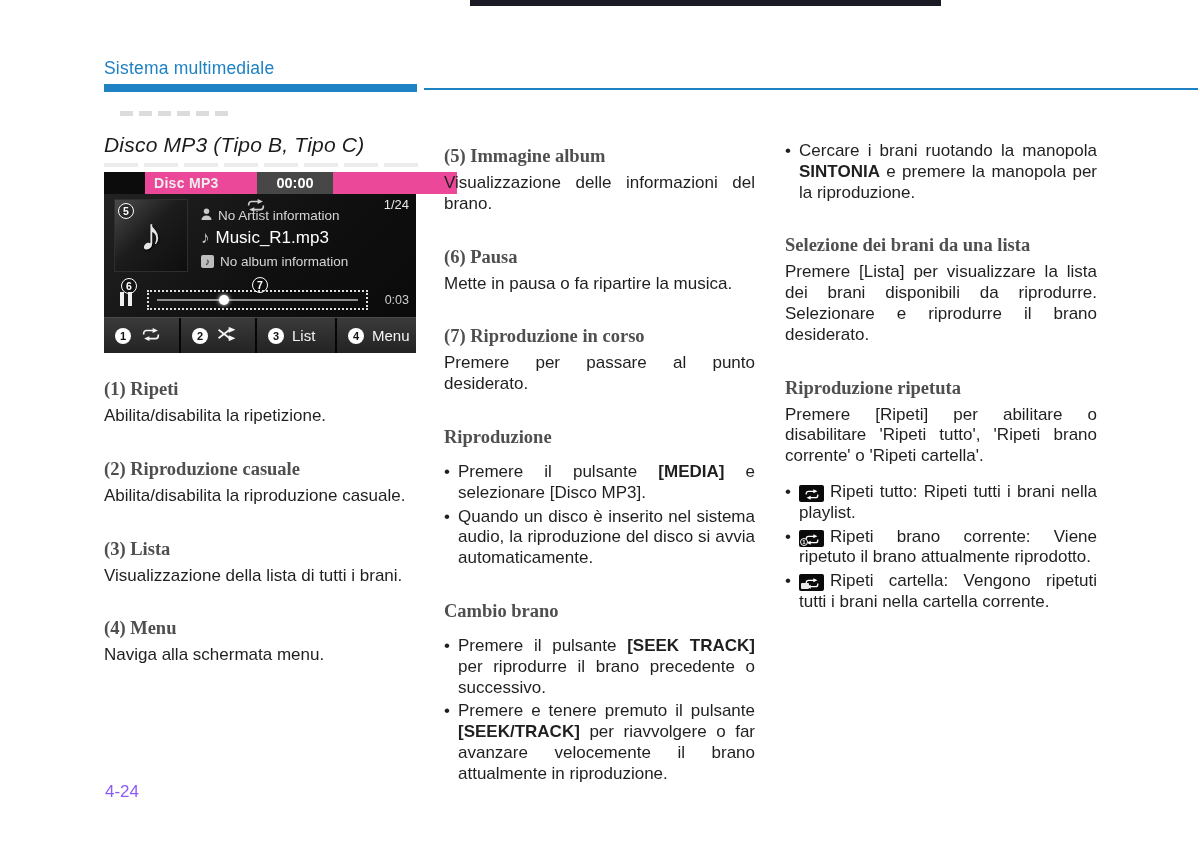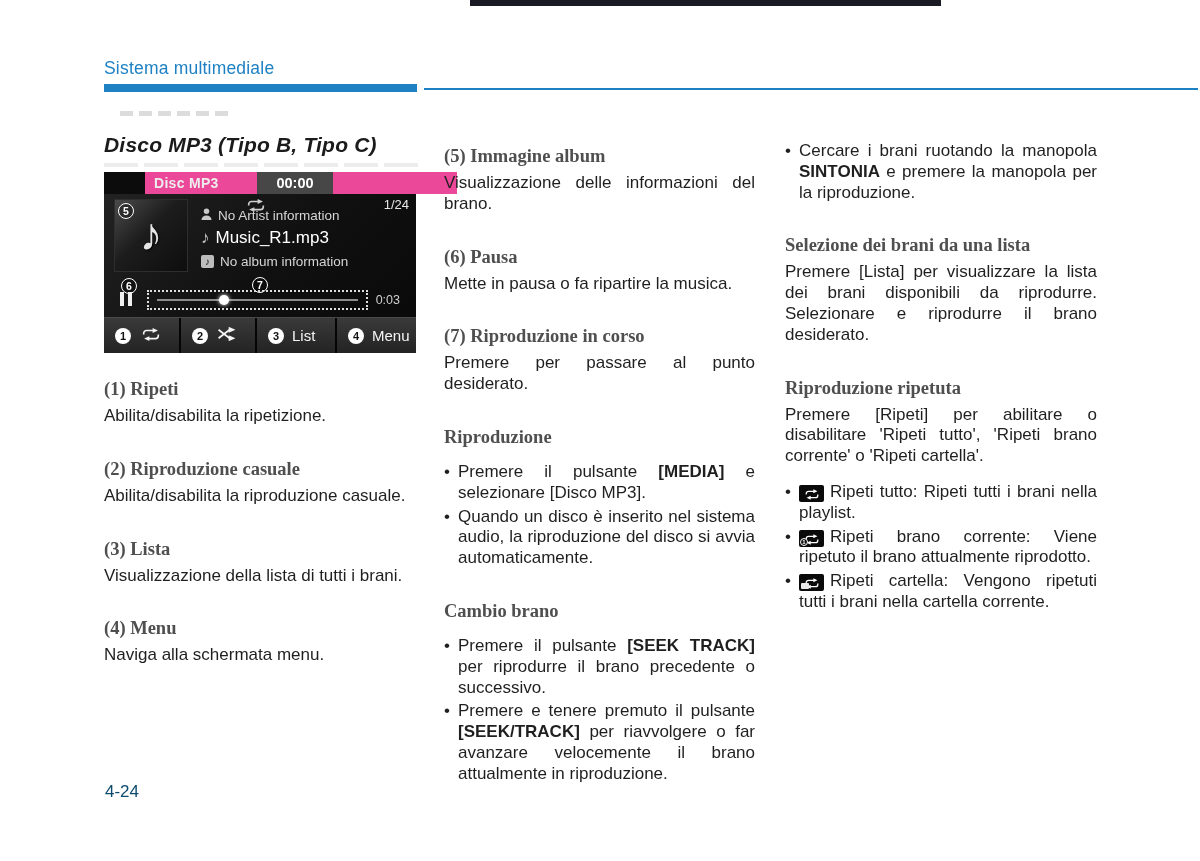--- a/index.html
+++ b/index.html
@@ -11,22 +11,22 @@
   
   .top-bar { position:absolute; left:470px; top:0; width:471px; height:6px; background:#1a1a24; }
   .hdr-title { position:absolute; left:104px; top:58px; font-size:17.5px; color:#1e81c4; letter-spacing:.2px; }
   .hdr-accent { position:absolute; left:104px; top:84px; width:313px; height:8px; background:#1e81c4; }
   .hdr-rule { position:absolute; left:424px; top:88px; width:774px; height:2px; background:#1e81c4; }
   .ghost-row { position:absolute; display:flex; gap:6px; }
   .ghost-row.r1 { left:120px; top:111px; }
   .ghost-row.r2 { left:104px; top:163px; }
   .ghost-row.r1 span { width:13px; height:5px; background:#dcdcdc; }
   .ghost-row.r2 span { width:34px; height:4px; background:#ececec; }
-  .sec-title { position:absolute; left:104px; top:133px; font-size:21px; font-weight:bold; font-style:italic; color:#1b1b1b; letter-spacing:.2px; }
-  .page-num { position:absolute; left:105px; top:782px; font-size:17px; color:#0c4a6e; }
+  .sec-title { position:absolute; left:104px; top:133px; font-size:21px; font-weight:normal; font-style:italic; color:#1b1b1b; letter-spacing:.2px; }
+  .page-num { position:absolute; left:105px; top:782px; font-size:17px; color:#8b5cf6; }
 
   
   .col { position:absolute; font-size:17px; line-height:20.8px; text-align:justify; }
   .col-left  { left:104px; top:371px; width:313px; }
   .col-mid   { left:444px; top:138px; width:311px; }
   .col-right { left:785px; top:138px; width:312px; }
   .h-serif { font-family:"Liberation Serif", serif; font-weight:bold; font-size:18.5px; line-height:20px; color:#4f4f4f; text-align:left; margin-top:32px; }
   .h-serif.first { margin-top:8px; }
   .body-p { margin-top:7px; }
   ul.blist { list-style:none; margin-top:15px; }
@@ -54,21 +54,21 @@
   .p-rows { position:absolute; left:97px; top:13px; }
   .p-row { display:flex; align-items:center; gap:6px; color:#d5d5d5; font-size:13.5px; height:16px; margin-bottom:5px; white-space:nowrap; }
   .p-row.big { font-size:17px; color:#fff; height:20px; }
   .p-row .ic { color:#c9c9c9; }
   .album-ic { display:inline-block; width:13px; height:13px; background:#bdbdbd; border-radius:2px; color:#111; font-size:10px; line-height:13px; text-align:center; }
   .p-pause { position:absolute; left:16px; top:98px; }
   .p-pause i { display:inline-block; width:4px; height:14px; background:#f0f0f0; margin-right:4px; }
   .p-progress { position:absolute; left:43px; top:96px; width:221px; height:20px; border:2px dotted #dedede; }
   .p-track { position:absolute; left:8px; right:8px; top:7px; height:2px; background:#8d8d8d; }
   .p-thumb { position:absolute; left:31%; top:-4px; width:10px; height:10px; border-radius:50%; background:#fff; box-shadow:0 0 4px #fff; }
-  .p-elapsed { position:absolute; right:16px; top:99px; font-size:12.5px; color:#cfcfcf; }
+  .p-elapsed { position:absolute; right:7px; top:99px; font-size:12.5px; color:#cfcfcf; }
   .p-buttons { position:absolute; left:0; top:145px; width:312px; height:35px; display:flex; background:#000; border-top:1px solid #4a4a4a; }
   .p-btn { height:35px; background:linear-gradient(#3a3a3a,#232323); display:flex; align-items:center; gap:8px; padding-left:11px; color:#f5f5f5; font-size:15px; border-right:2px solid #050505; }
   .p-btn:last-child { border-right:none; }
   .btn-num { width:16px; height:16px; border-radius:50%; background:#fff; color:#111; font-size:11px; font-weight:bold; text-align:center; line-height:16px; flex:0 0 16px; }
   svg .st { stroke:currentColor; stroke-width:2; fill:none; }
   svg .fl { fill:currentColor; }
 </style>
 </head>
 <body>
 

